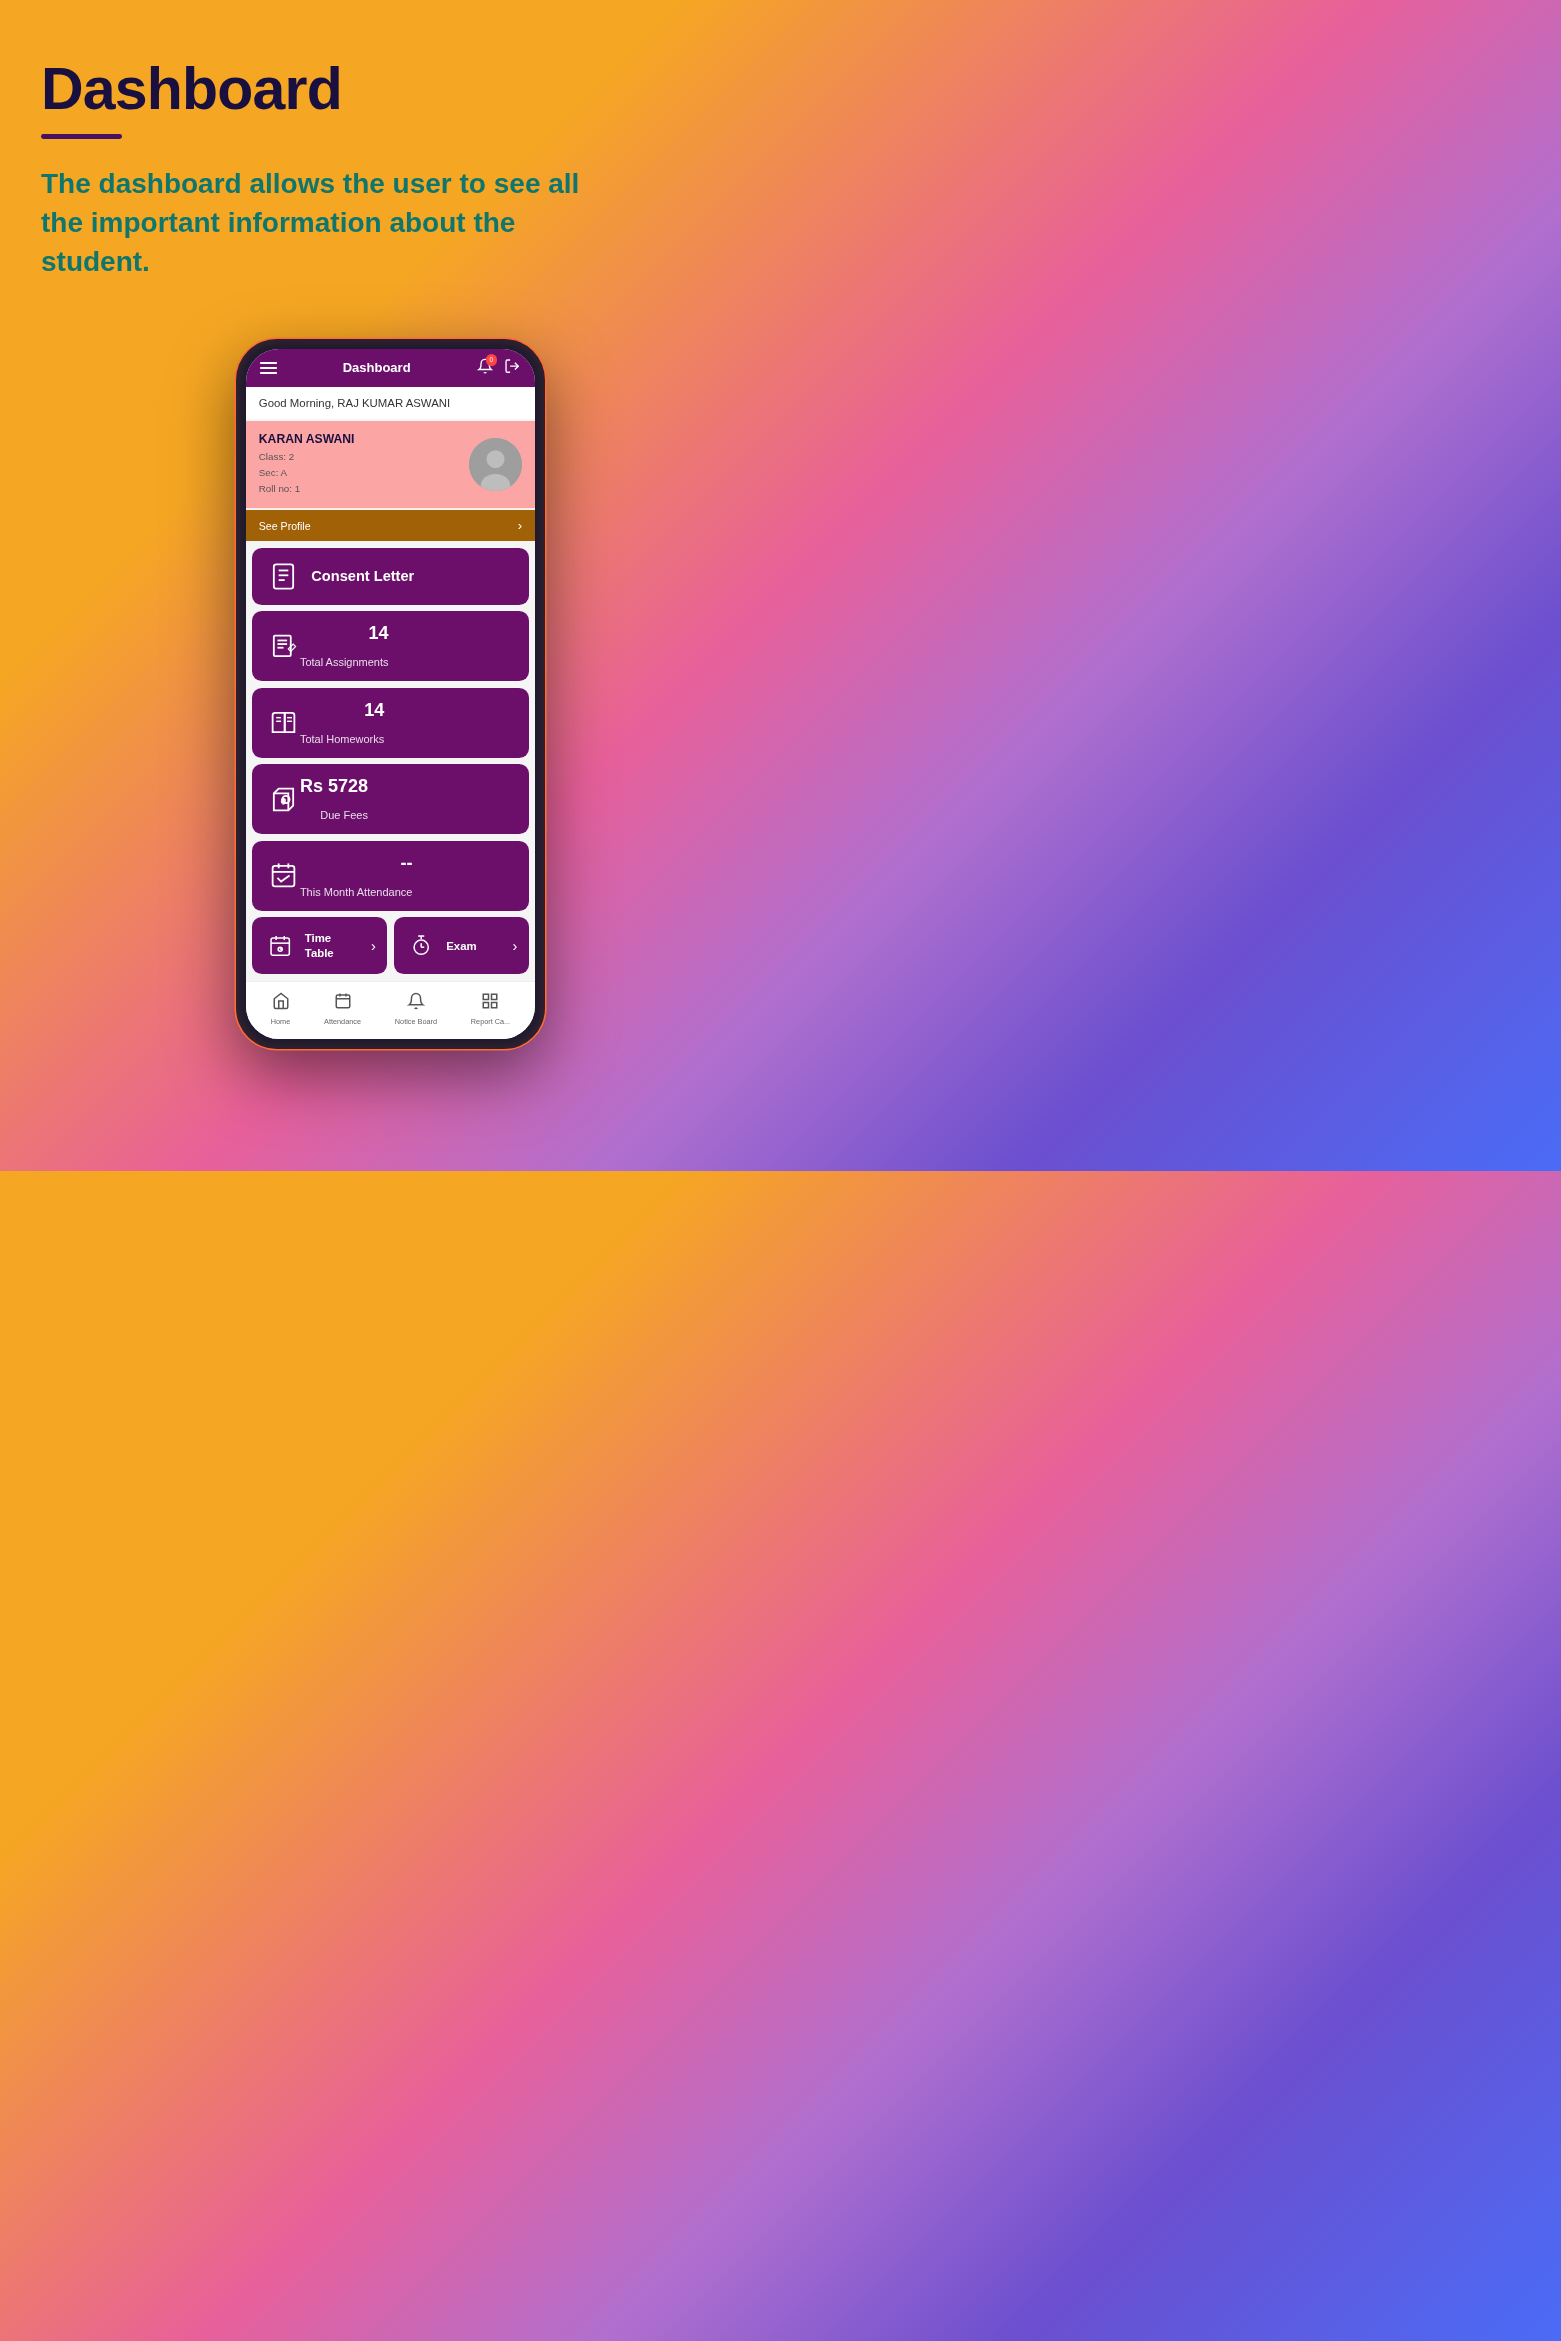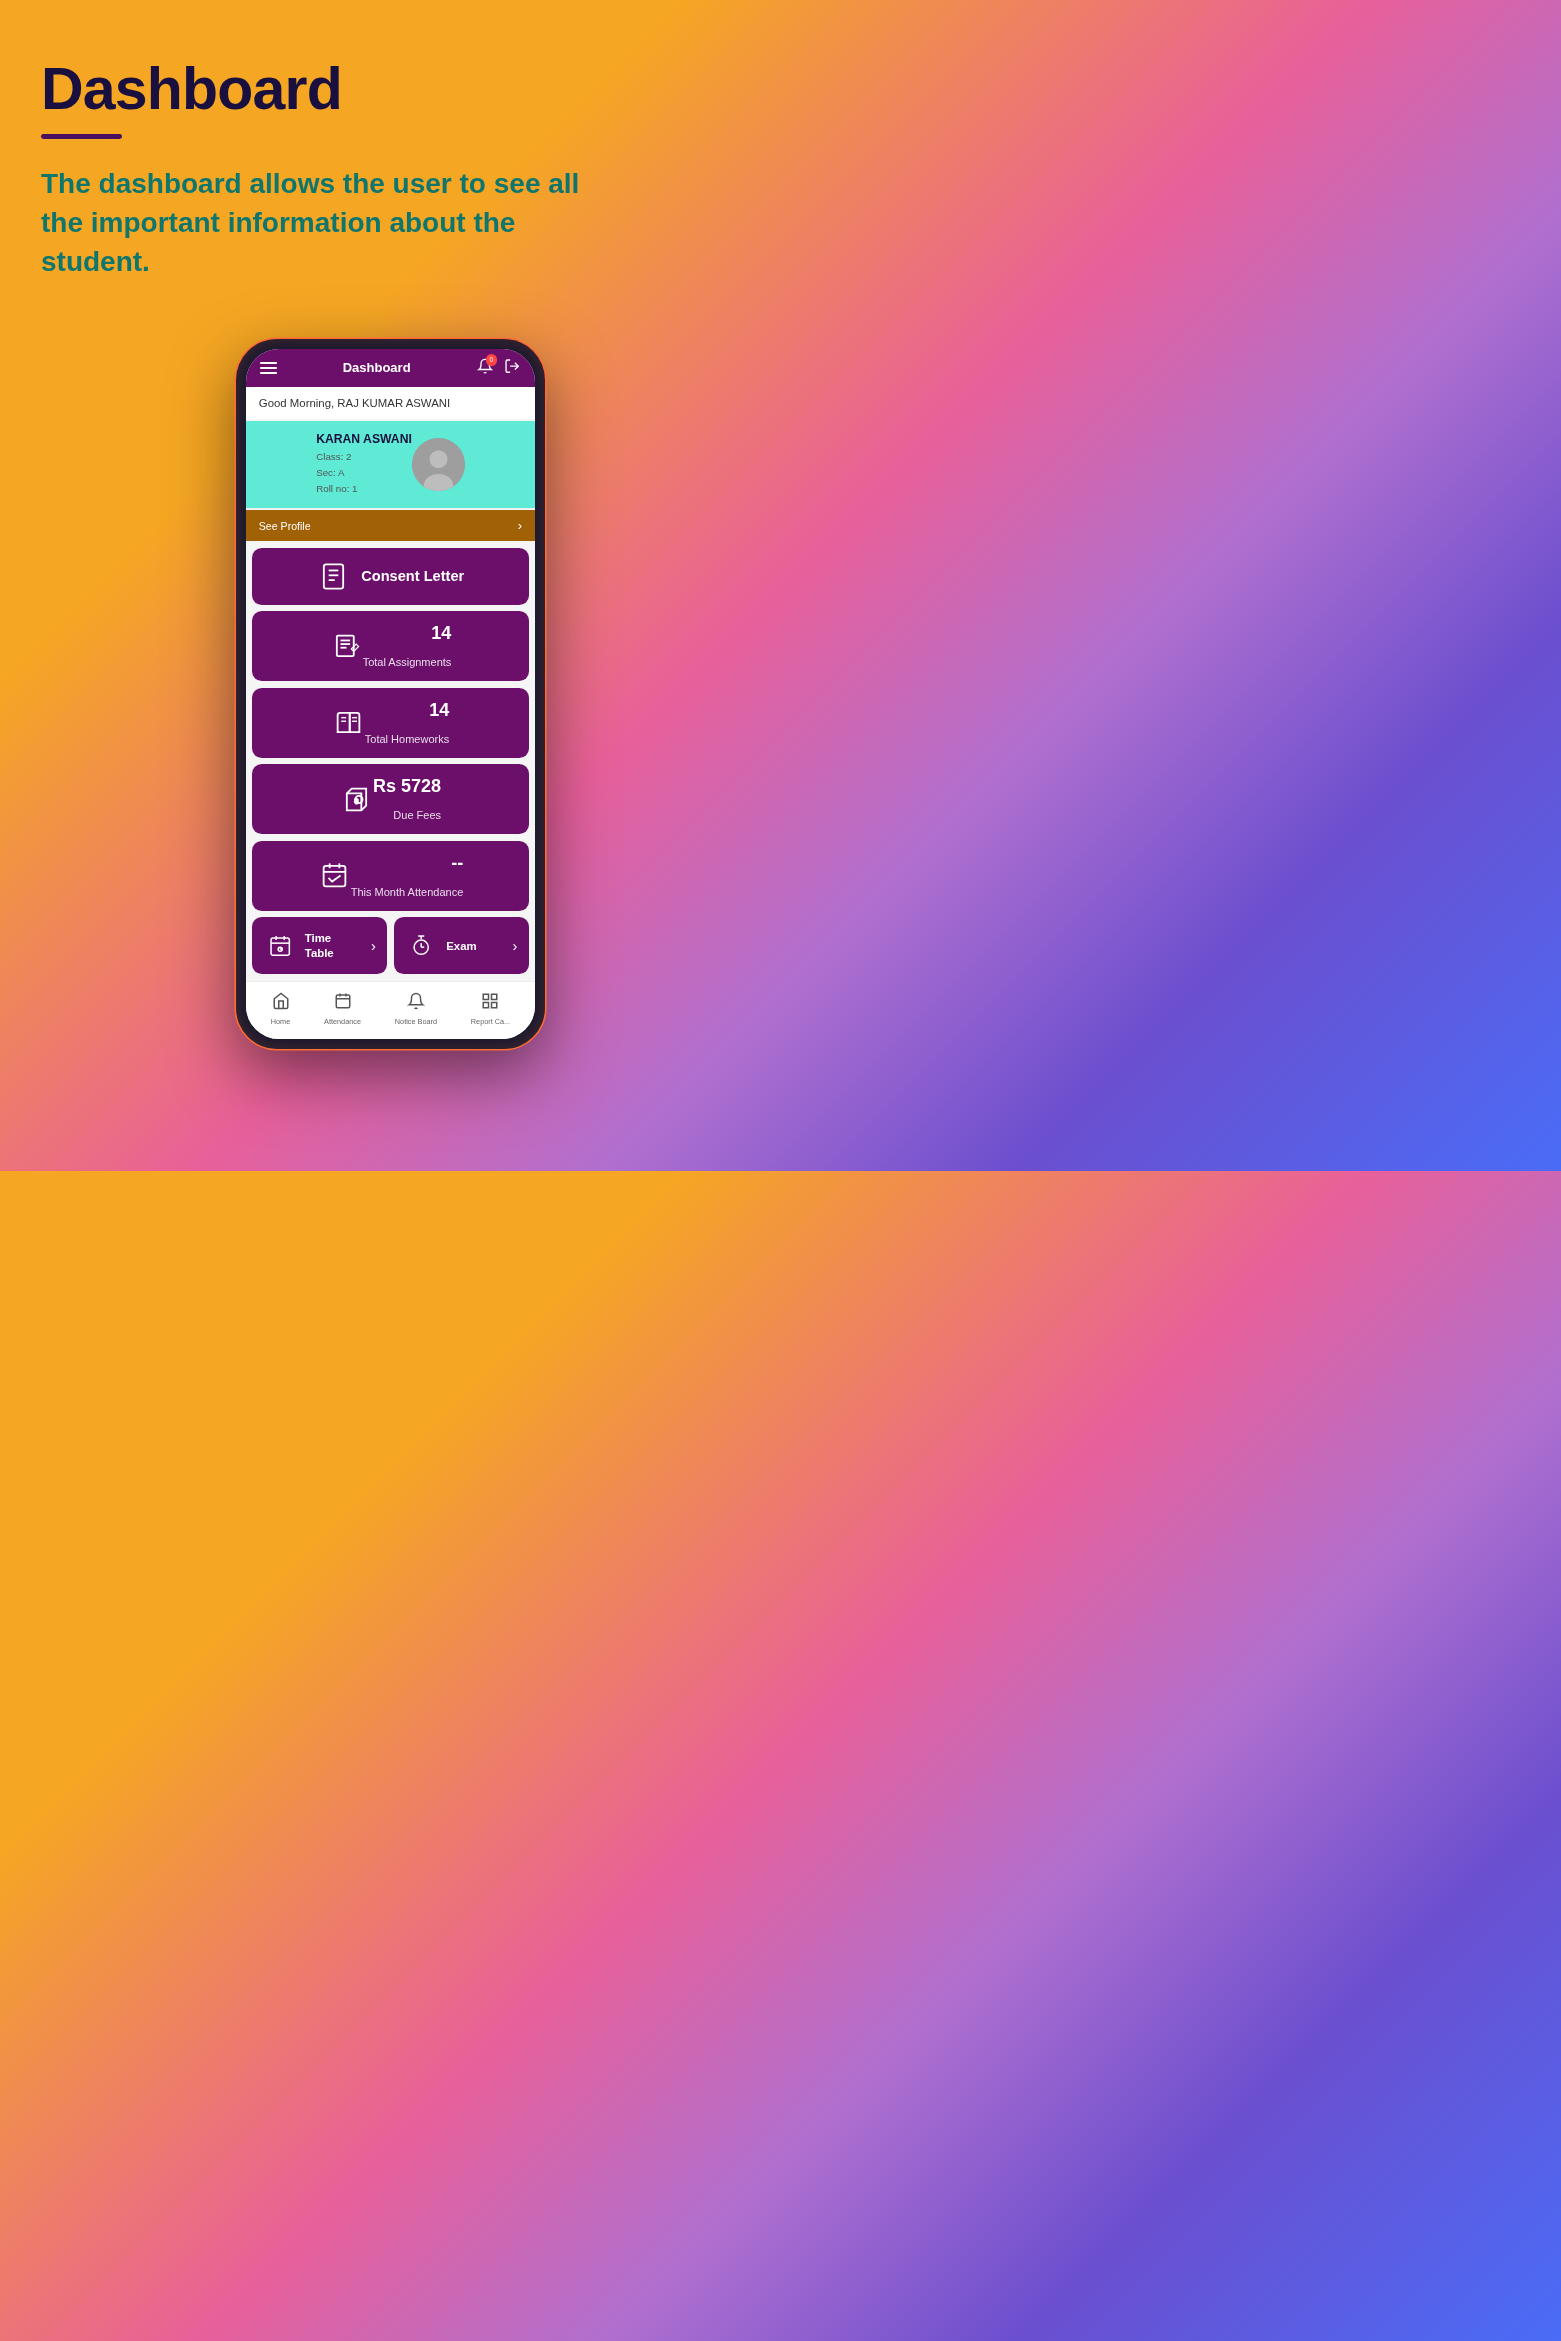--- a/index.html
+++ b/index.html
@@ -139,26 +139,26 @@
     .greeting-bar {
       background: white;
       padding: 9.8px 13px;
       font-size: 11.4px;
       color: #333;
       font-weight: 500;
     }
 
     
     .student-card {
-      background: #5eead4;
+      background: #fca5a5;
       margin: 1.6px 0;
       padding: 11.4px 13px;
       display: flex;
       align-items: center;
-      justify-content: center;
+      justify-content: space-between;
       border-bottom: 0.8px solid #eee;
     }
 
     .student-info h3 {
       font-size: 12.2px;
       font-weight: 800;
       color: #1a1040;
       margin-bottom: 3.3px;
     }
 
@@ -213,21 +213,21 @@
       flex-direction: column;
       gap: 6.5px;
     }
 
     .menu-item {
       background: #6b0f6b;
       border-radius: 9.8px;
       padding: 13px 14.6px;
       display: flex;
       align-items: center;
-      justify-content: center;
+      justify-content: flex-start;
       min-height: 57px;
     }
 
     .menu-item-left {
       display: flex;
       align-items: center;
       gap: 11.4px;
     }
 
     .menu-icon {

